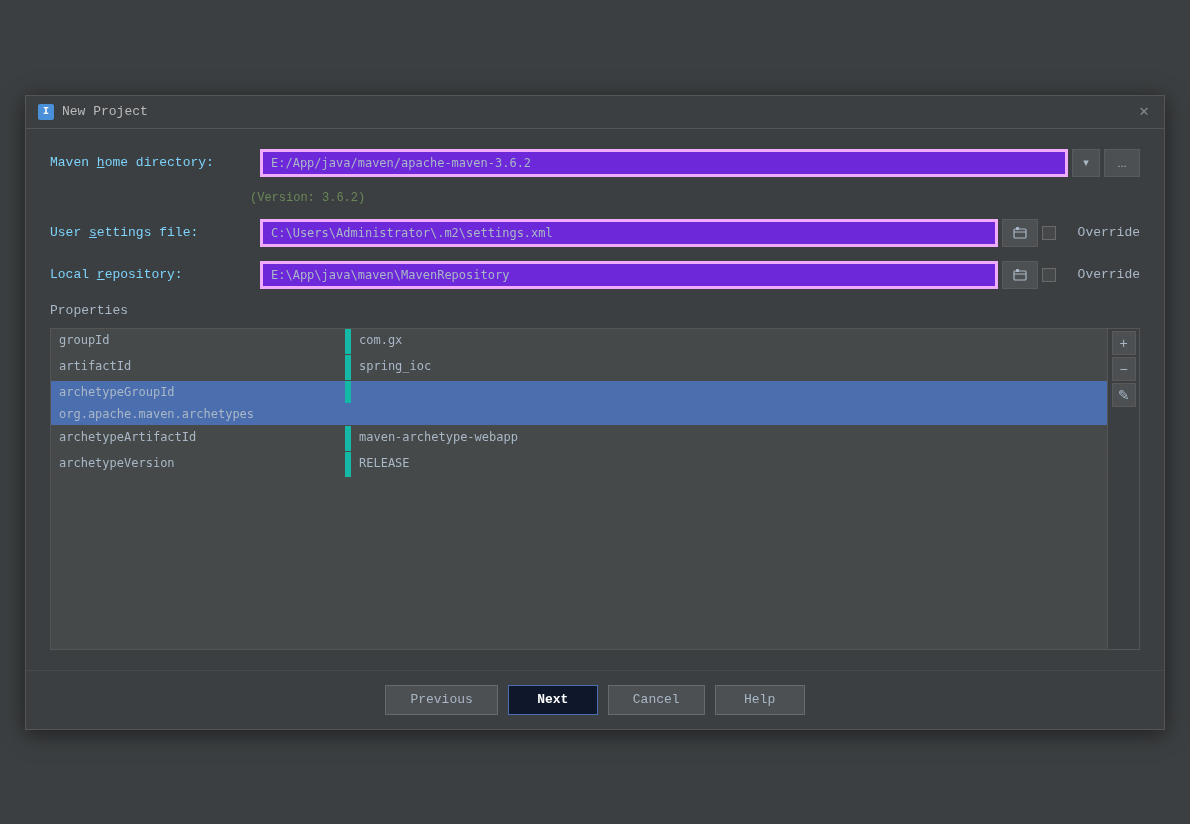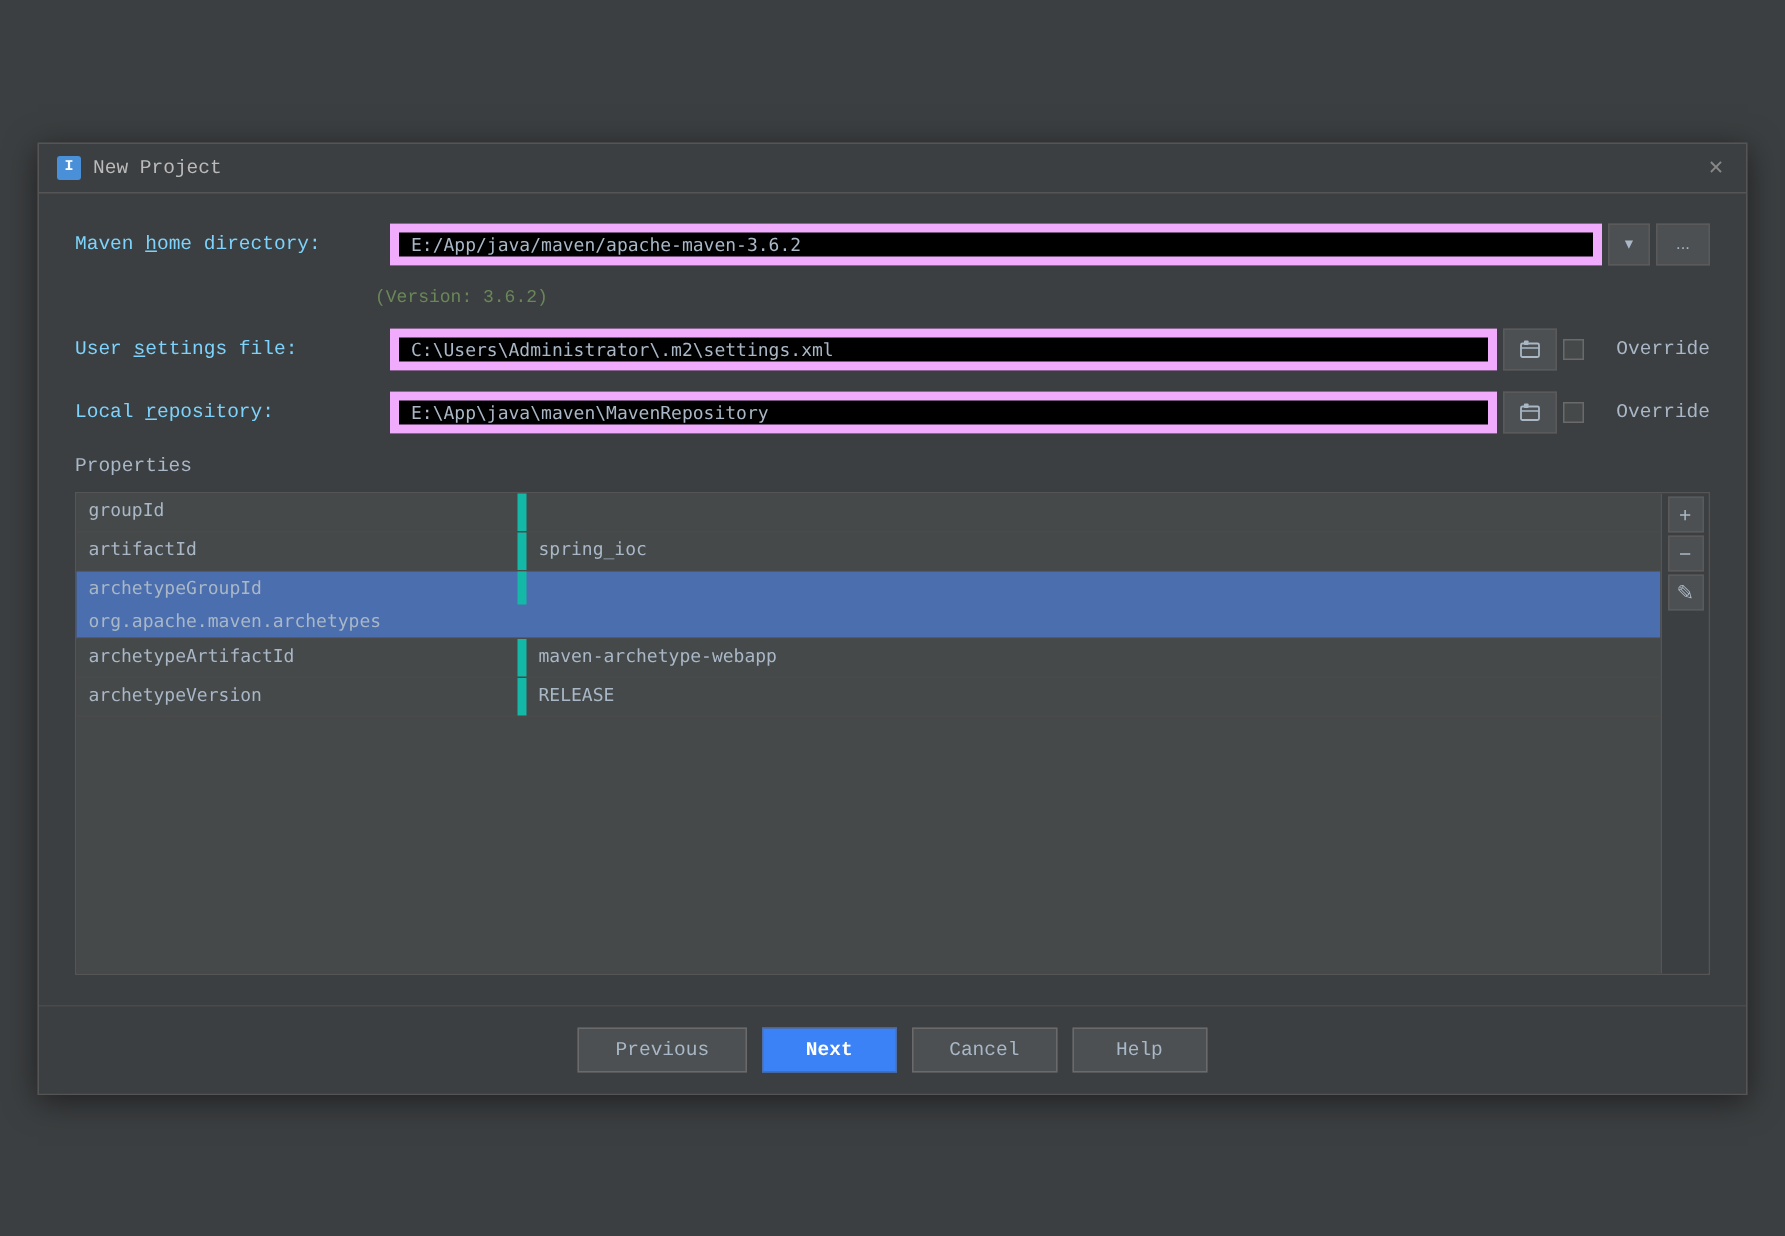--- a/index.html
+++ b/index.html
@@ -108,22 +108,22 @@
 
     .input-wrapper {
       display: flex;
       flex: 1;
       gap: 4px;
       align-items: center;
     }
 
     .text-input {
       flex: 1;
-      background: #000000;
-      border: 6px solid #f0abfc;
+      background: #6d28d9;
+      border: 3px solid #f0abfc;
       color: #a9b7c6;
       padding: 4px 8px;
       font-family: 'Consolas', monospace;
       font-size: 12px;
       height: 28px;
       outline: none;
     }
 
     .input-btn {
       background: #4c5052;
@@ -268,21 +268,21 @@
       padding: 0 24px;
       border: 1px solid #6a6a6a;
       background: #4c5052;
       color: #a9b7c6;
       font-size: 13px;
       cursor: pointer;
       font-family: inherit;
     }
 
     .footer-btn.primary {
-      background: #3b82f6;
+      background: #0f172a;
       border-color: #4b6eaf;
       color: #ffffff;
       font-weight: bold;
     }
   </style>
 </head>
 <body>
 
 <div class="window-wrapper">
   <div class="dialog">
@@ -351,20 +351,21 @@
       </div>
 
       <div class="properties-section">
         <div class="section-label">Properties</div>
 
         <div class="properties-container">
           <div class="properties-table">
 
             <div class="prop-row">
               <div class="prop-key">groupId</div>
+              <div class="prop-val">com.gx</div>
             </div>
             <div class="prop-row">
               <div class="prop-key">artifactId</div>
               <div class="prop-val">spring_ioc</div>
             </div>
             <div class="prop-row selected">
               <div class="prop-key">archetypeGroupId</div>
               <div class="prop-val">org.apache.maven.archetypes</div>
             </div>
             <div class="prop-row">

